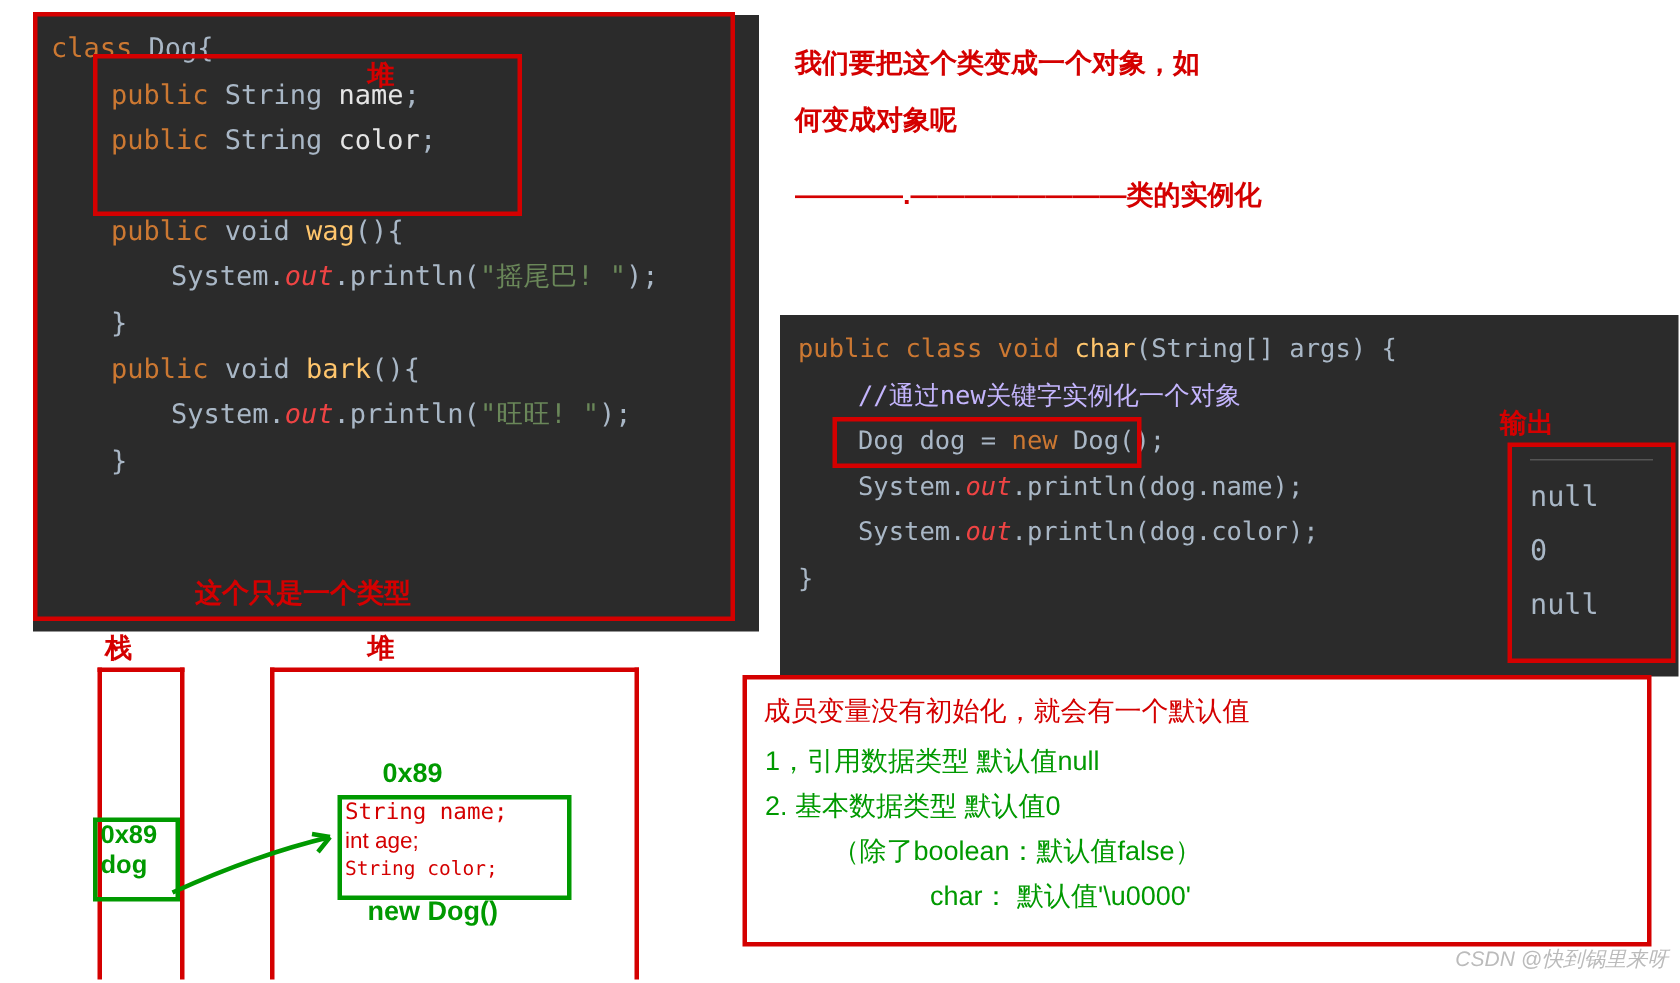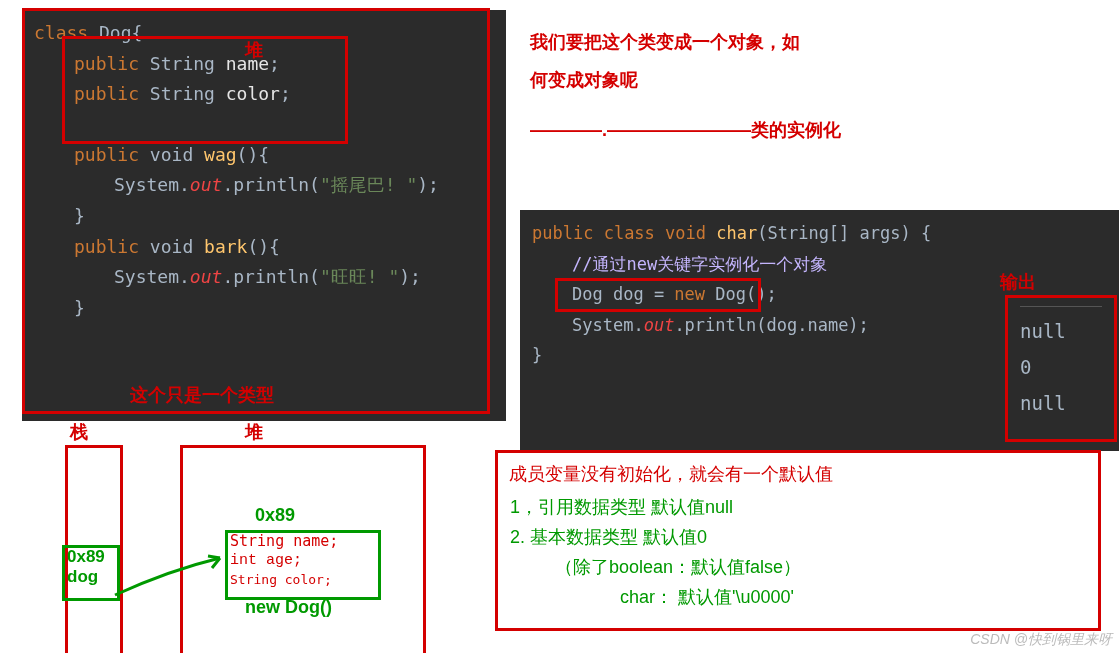--- a/index.html
+++ b/index.html
@@ -40,20 +40,21 @@
 
 <div class="redtext" style="left:530px;top:30px">我们要把这个类变成一个对象，如</div>
 <div class="redtext" style="left:530px;top:68px">何变成对象呢</div>
 <div class="redtext" style="left:530px;top:118px">————.————————类的实例化</div>
 
 <div class="code" style="left:520px;top:210px;width:575px;height:225px;font-size:17px;line-height:1.8">
 <div><span class="kw">public</span><span class="kw"> class</span><span class="kw"> void </span><span class="method">char</span><span>(String[] args) {</span></div>
 <div style="padding-left:40px"><span class="comment">//通过new关键字实例化一个对象</span></div>
 <div style="padding-left:40px"><span>Dog dog = </span><span class="kw">new</span><span> Dog();</span></div>
 <div style="padding-left:40px"><span>System.</span><span class="out">out</span><span>.println(dog.name);</span></div>
+<div style="padding-left:40px"><span>System.</span><span class="out">out</span><span>.println(dog.color);</span></div>
 <div>}</div>
 </div>
 <div class="redbox" style="left:555px;top:278px;width:200px;height:28px"></div>
 
 <div class="redtext" style="left:1000px;top:270px">输出</div>
 <div class="code" style="left:1005px;top:295px;width:82px;height:125px;border:3px solid #d40000;font-size:19px;line-height:1.9">
 <div style="height:6px;border-top:1px solid #555"></div>
 <div>null</div>
 <div>0</div>
 <div>null</div>
@@ -65,21 +66,21 @@
 
 <div class="redbox" style="left:65px;top:445px;width:52px;height:205px;border-bottom:none"></div>
 <div class="greenbox" style="left:62px;top:545px;width:52px;height:50px"></div>
 <div class="greentext" style="left:67px;top:547px;font-size:17px">0x89</div>
 <div class="greentext" style="left:67px;top:567px;font-size:17px">dog</div>
 
 <div class="redbox" style="left:180px;top:445px;width:240px;height:205px;border-bottom:none"></div>
 <div class="greentext" style="left:255px;top:505px">0x89</div>
 <div class="greenbox" style="left:225px;top:530px;width:150px;height:64px"></div>
 <div class="redtext" style="left:230px;top:532px;font-size:15px;font-weight:normal;font-family:monospace">String name;</div>
-<div class="redtext" style="left:230px;top:552px;font-size:15px;font-weight:normal;font-family:Liberation Mono, monospace">int age;</div>
+<div class="redtext" style="left:230px;top:552px;font-size:15px;font-weight:normal;font-family:Liberation Sans, sans-serif">int age;</div>
 <div class="redtext" style="left:230px;top:572px;font-size:13px;font-weight:normal;font-family:monospace">String color;</div>
 <div class="greentext" style="left:245px;top:597px">new Dog()</div>
 
 <svg style="position:absolute;left:110px;top:550px" width="120" height="60">
 <path d="M5 45 Q60 20 110 8" stroke="#009900" stroke-width="3" fill="none"></path>
 <path d="M110 8 L98 6 M110 8 L102 18" stroke="#009900" stroke-width="3" fill="none"></path>
 </svg>
 
 <div class="redbox" style="left:495px;top:450px;width:600px;height:175px"></div>
 <div class="redtext" style="left:509px;top:462px;font-weight:normal">成员变量没有初始化，就会有一个默认值</div>

